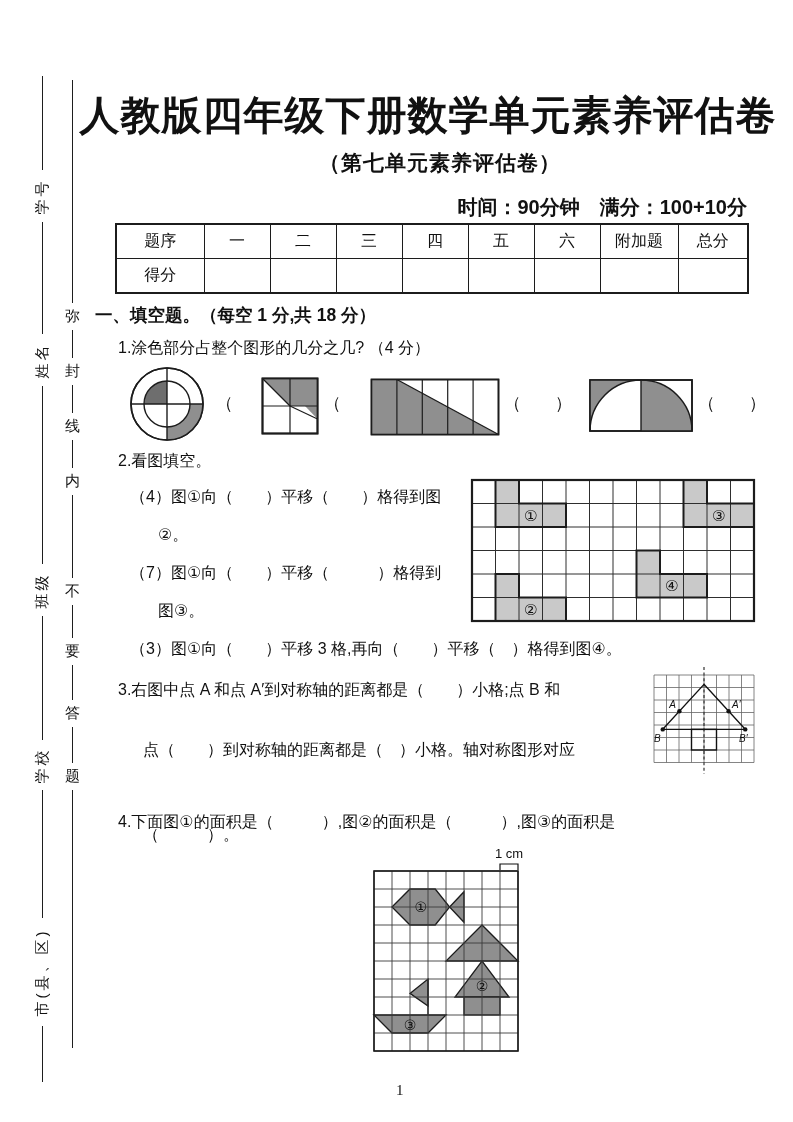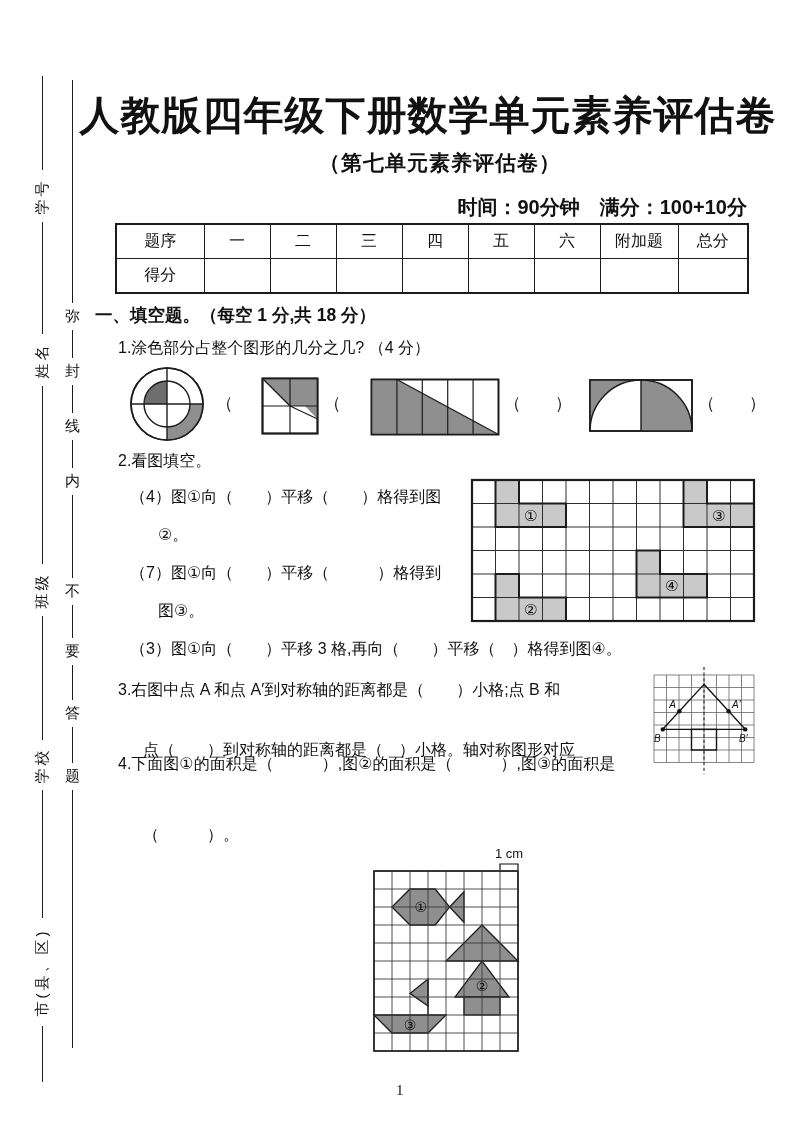--- a/index.html
+++ b/index.html
@@ -230,21 +230,21 @@
         <circle cx="29.4" cy="45.25" r="2.2" fill="#111"></circle>
         <circle cx="78.6" cy="45.25" r="2.2" fill="#111"></circle>
         <circle cx="12.75" cy="63.4" r="2.2" fill="#111"></circle>
         <circle cx="95.25" cy="63.4" r="2.2" fill="#111"></circle>
         <text x="26" y="42" font-size="10" font-style="italic" font-family="&quot;Liberation Serif&quot;,&quot;DejaVu Serif&quot;,serif" text-anchor="end" fill="#111">A</text>
         <text x="82" y="42" font-size="10" font-style="italic" font-family="&quot;Liberation Serif&quot;,&quot;DejaVu Serif&quot;,serif" text-anchor="start" fill="#111">A′</text>
         <text x="4" y="76" font-size="10" font-style="italic" font-family="&quot;Liberation Serif&quot;,&quot;DejaVu Serif&quot;,serif" text-anchor="start" fill="#111">B</text>
         <text x="89" y="76" font-size="10" font-style="italic" font-family="&quot;Liberation Serif&quot;,&quot;DejaVu Serif&quot;,serif" text-anchor="start" fill="#111">B′</text>
       </svg></div>
 
-  <div class="abs line-text" style="left:118px;top:754px;">4.下面图①的面积是（　　　）,图②的面积是（　　　）,图③的面积是</div>
+  <div class="abs line-text" style="left:118px;top:812px;">4.下面图①的面积是（　　　）,图②的面积是（　　　）,图③的面积是</div>
   <div class="abs line-text" style="left:143px;top:825px;">（　　　）。</div>
   <div class="abs" style="left:368px;top:843px;text-align:right;"><svg id="fig-q4" width="164" height="212">
         <text x="141" y="15" text-anchor="middle" font-size="13" font-family="&quot;Liberation Serif&quot;,&quot;DejaVu Serif&quot;,serif" fill="#111">1 cm</text>
         <path d="M132,27 L132,21 L150,21 L150,27" fill="none" stroke="#111" stroke-width="1.2"></path>
         <polygon points="24,64 42,46 67.19999999999999,46 81.60000000000001,64 67.19999999999999,82 42,82" fill="#8f8f8f" stroke="#1c1c1c" stroke-width="1.3"></polygon>
         <polygon points="81.60000000000001,64 96,48.7 96,79.30000000000001" fill="#8f8f8f" stroke="#1c1c1c" stroke-width="1.3"></polygon>
         <polygon points="78,118 150,118 114,82" fill="#8f8f8f" stroke="#1c1c1c" stroke-width="1.3"></polygon>
         <polygon points="87,154 141,154 114,118" fill="#8f8f8f" stroke="#1c1c1c" stroke-width="1.3"></polygon>
         <rect x="96" y="154" width="36" height="18" fill="#8f8f8f" stroke="#1c1c1c" stroke-width="1.3"></rect>
         <polygon points="60,136 60,163 42,150.39999999999998" fill="#8f8f8f" stroke="#1c1c1c" stroke-width="1.3"></polygon>

